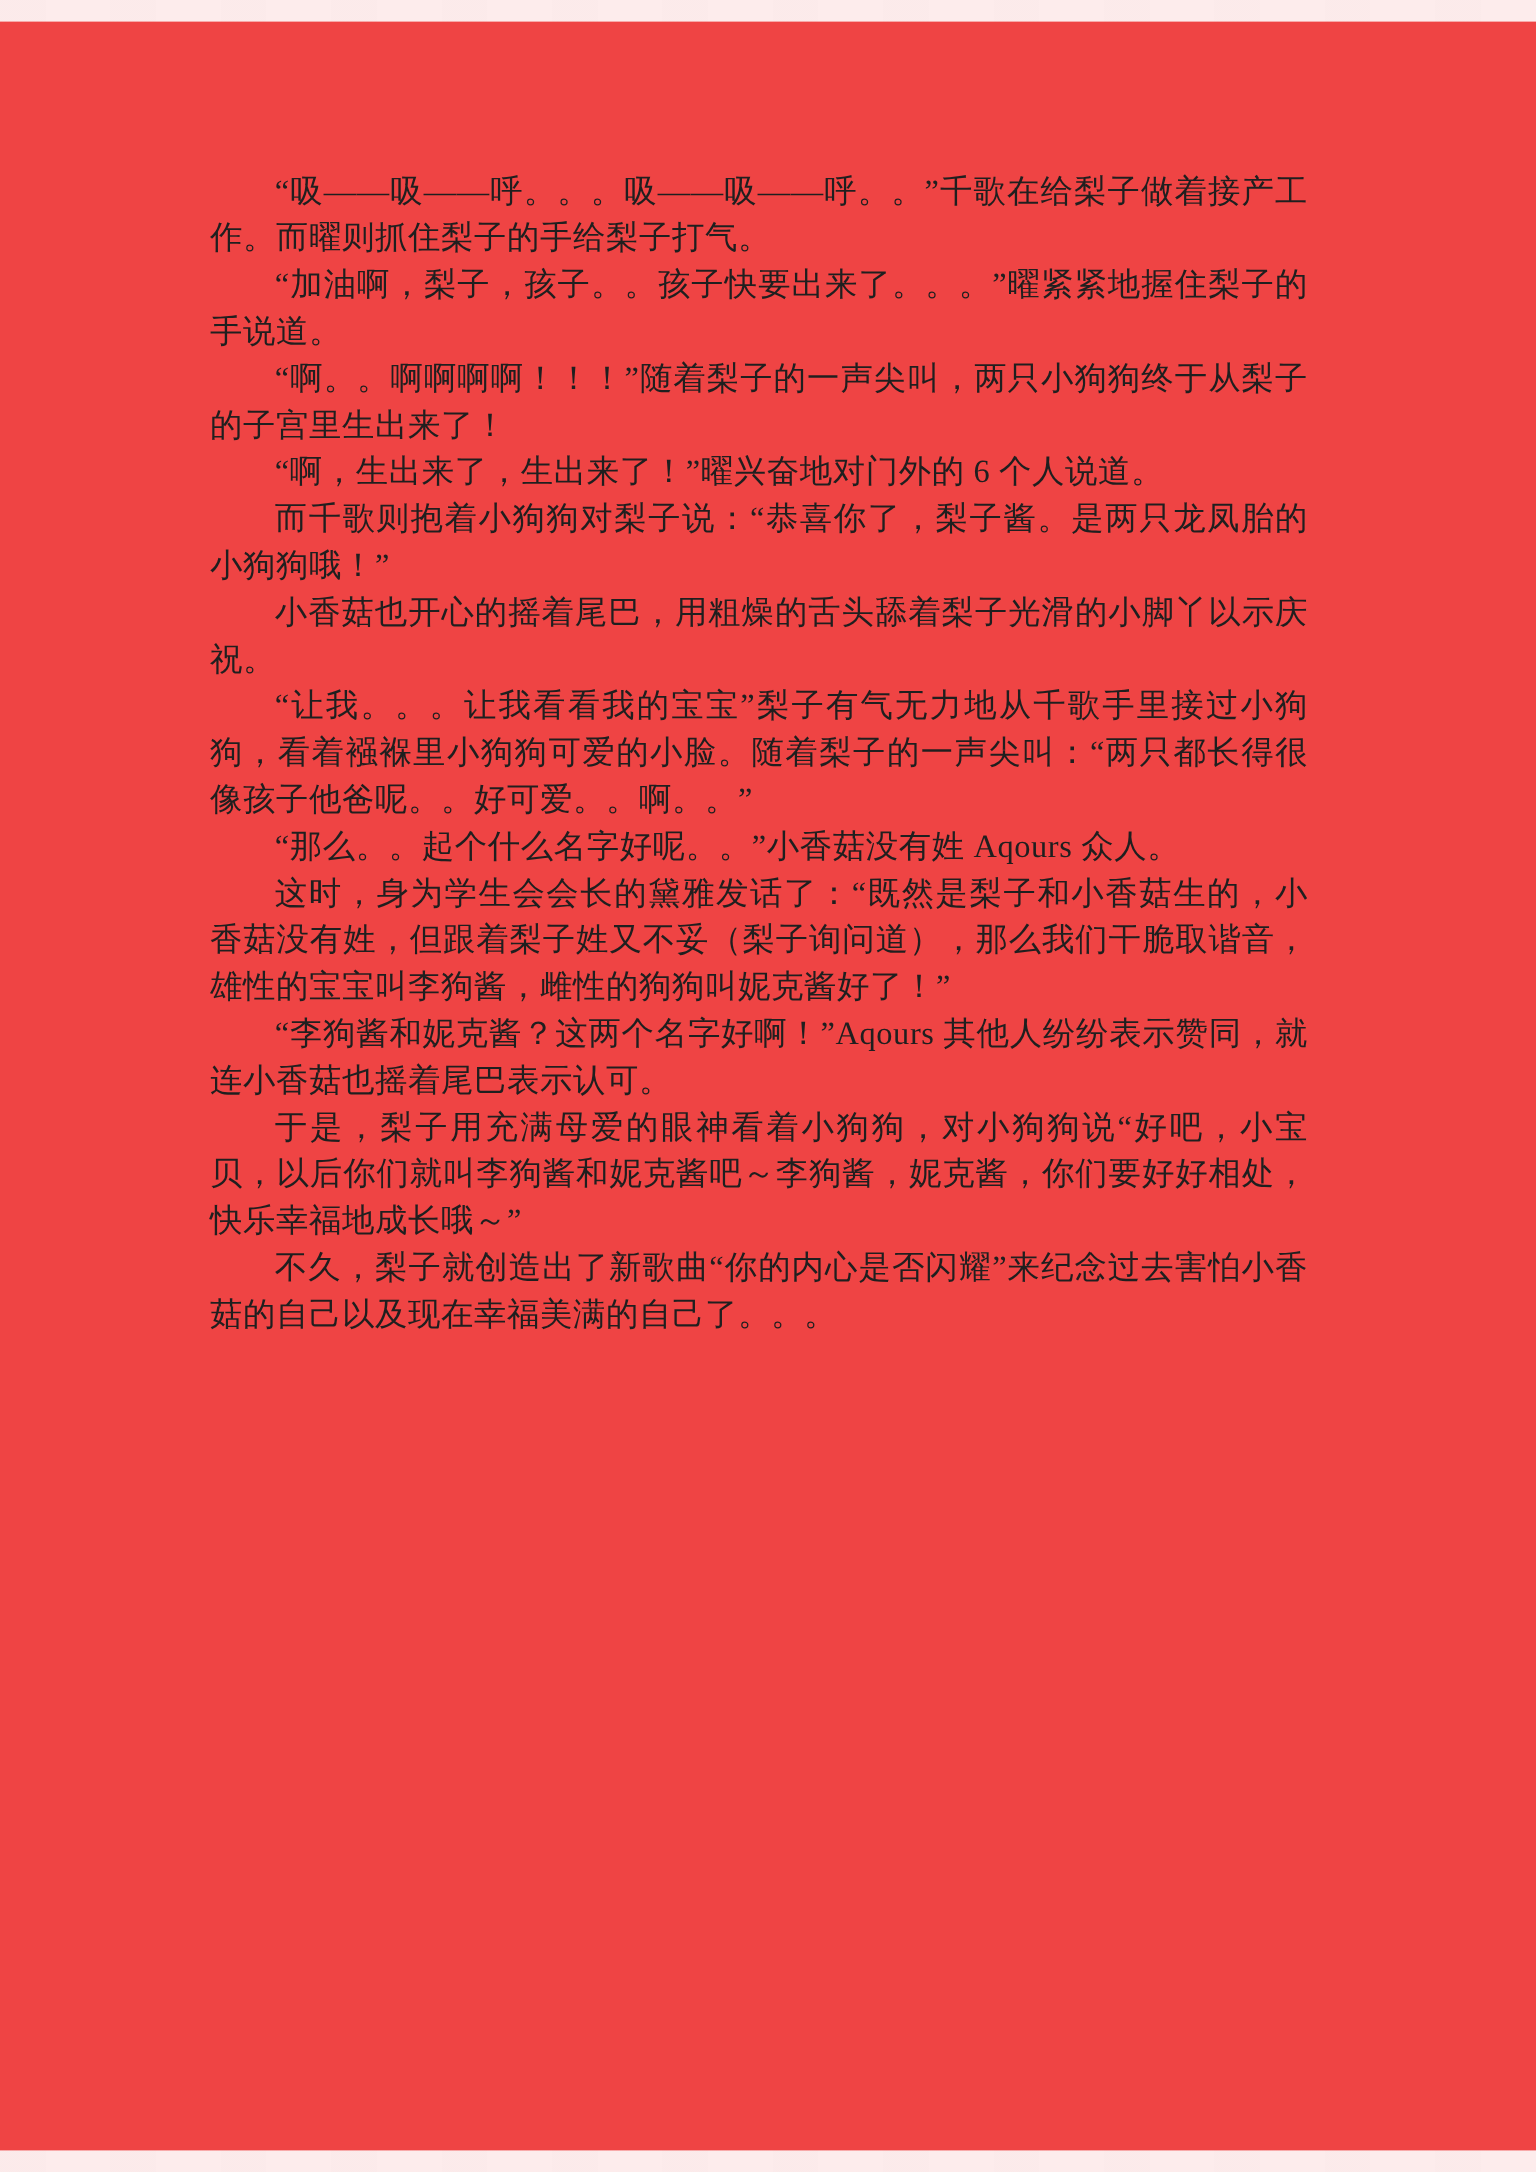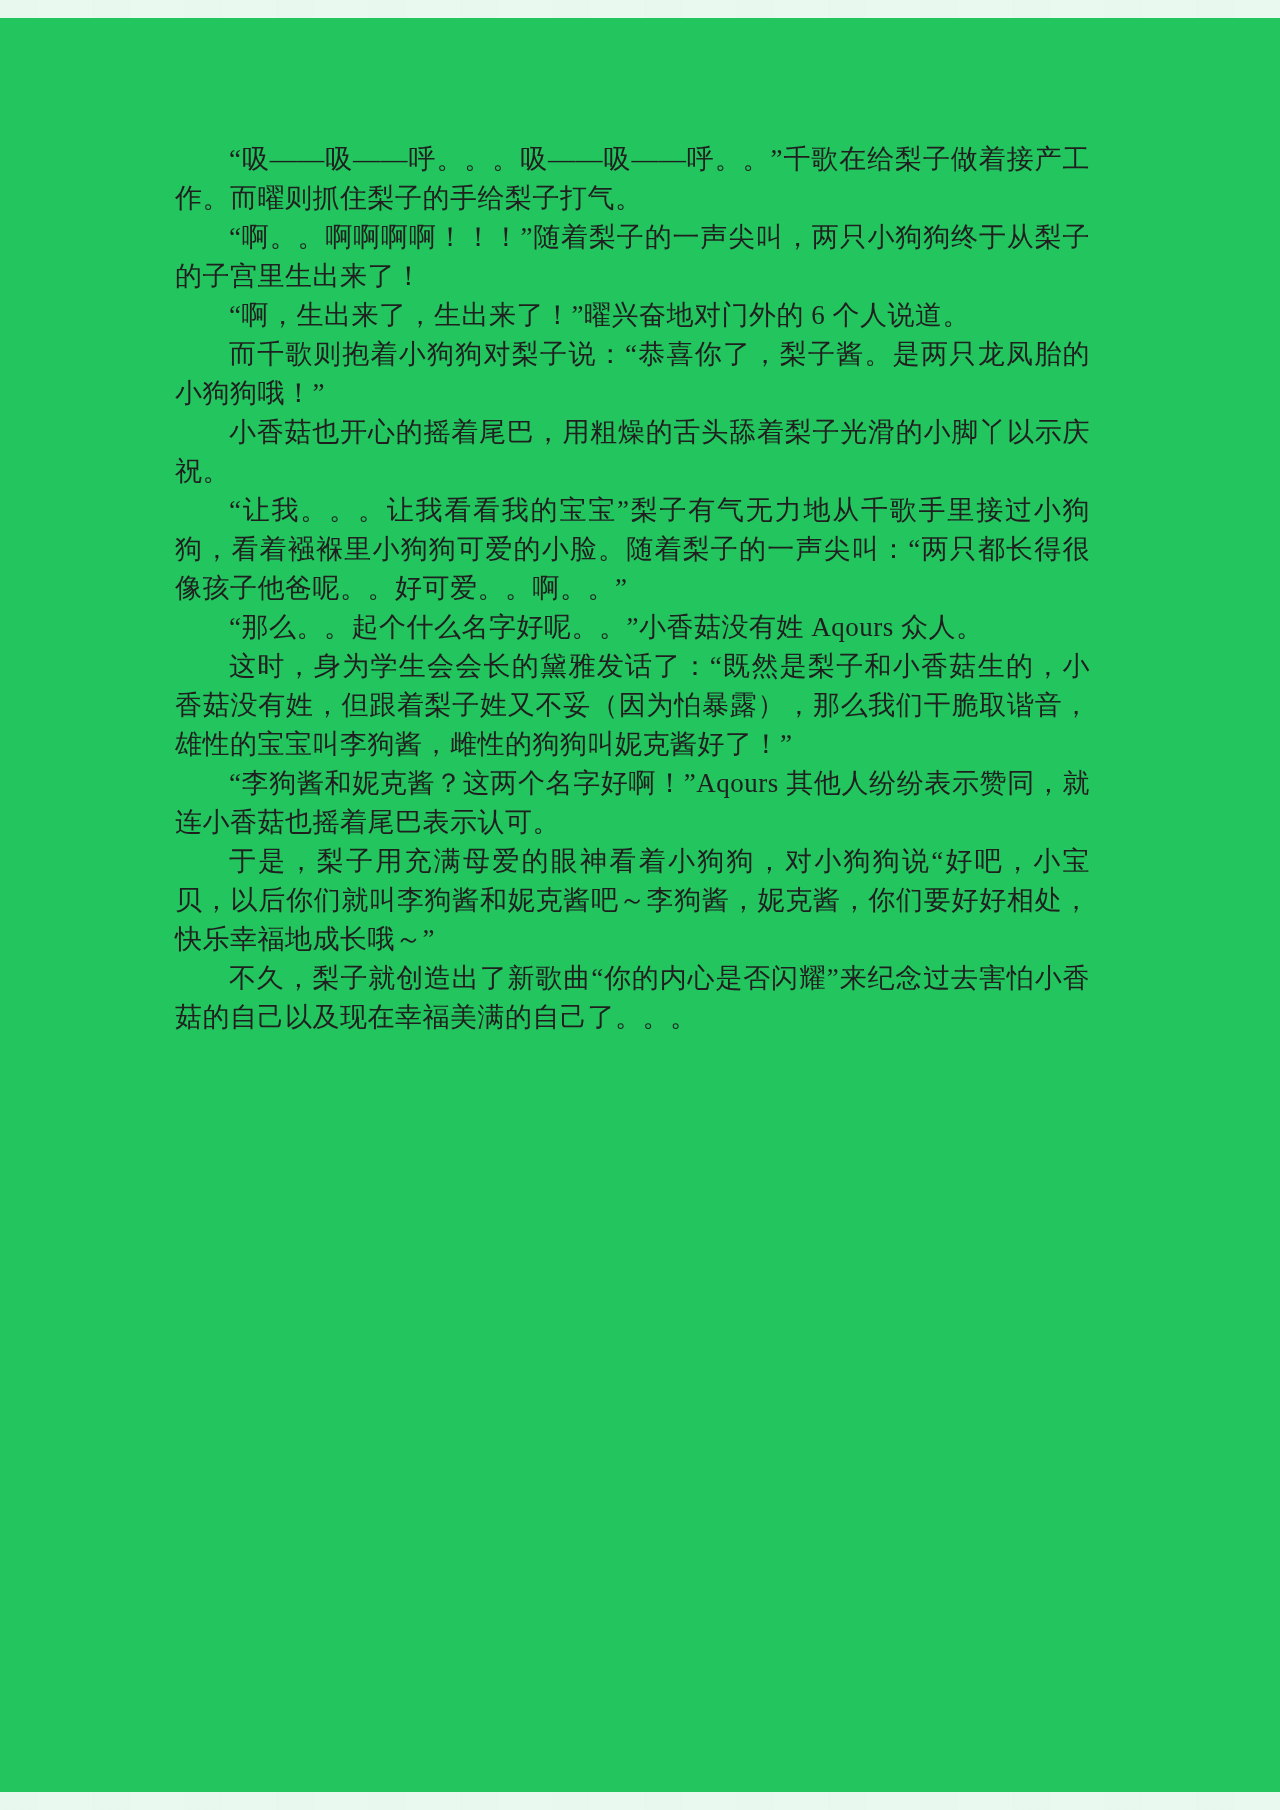--- a/index.html
+++ b/index.html
@@ -5,21 +5,21 @@
 <style>
   html, body {
     margin: 0;
     padding: 0;
     background: #ffffff;
   }
   .page {
     position: relative;
     width: 1280px;
     height: 1810px;
-    background: #22c55e;
+    background: #ef4444;
     overflow: hidden;
     font-family: "Liberation Serif", "DejaVu Serif", serif;
   }
   
   .scan-artifact {
     position: absolute;
     left: 0;
     width: 100%;
     height: 18px;
     background: repeating-linear-gradient(
@@ -54,27 +54,28 @@
 </style>
 </head>
 <body>
 
 <div class="page">
 
   <div class="scan-artifact top"></div>
 
   <div class="content">
     <p>“吸——吸——呼。。。吸——吸——呼。。”千歌在给梨子做着接产工作。而曜则抓住梨子的手给梨子打气。</p>
+    <p>“加油啊，梨子，孩子。。孩子快要出来了。。。”曜紧紧地握住梨子的手说道。</p>
     <p>“啊。。啊啊啊啊！！！”随着梨子的一声尖叫，两只小狗狗终于从梨子的子宫里生出来了！</p>
     <p>“啊，生出来了，生出来了！”曜兴奋地对门外的 6 个人说道。</p>
     <p>而千歌则抱着小狗狗对梨子说：“恭喜你了，梨子酱。是两只龙凤胎的小狗狗哦！”</p>
     <p>小香菇也开心的摇着尾巴，用粗燥的舌头舔着梨子光滑的小脚丫以示庆祝。</p>
     <p>“让我。。。让我看看我的宝宝”梨子有气无力地从千歌手里接过小狗狗，看着襁褓里小狗狗可爱的小脸。随着梨子的一声尖叫：“两只都长得很像孩子他爸呢。。好可爱。。啊。。”</p>
     <p>“那么。。起个什么名字好呢。。”小香菇没有姓 Aqours 众人。</p>
-    <p>这时，身为学生会会长的黛雅发话了：“既然是梨子和小香菇生的，小香菇没有姓，但跟着梨子姓又不妥（因为怕暴露），那么我们干脆取谐音，雄性的宝宝叫李狗酱，雌性的狗狗叫妮克酱好了！”</p>
+    <p>这时，身为学生会会长的黛雅发话了：“既然是梨子和小香菇生的，小香菇没有姓，但跟着梨子姓又不妥（梨子询问道），那么我们干脆取谐音，雄性的宝宝叫李狗酱，雌性的狗狗叫妮克酱好了！”</p>
     <p>“李狗酱和妮克酱？这两个名字好啊！”Aqours 其他人纷纷表示赞同，就连小香菇也摇着尾巴表示认可。</p>
     <p>于是，梨子用充满母爱的眼神看着小狗狗，对小狗狗说“好吧，小宝贝，以后你们就叫李狗酱和妮克酱吧～李狗酱，妮克酱，你们要好好相处，快乐幸福地成长哦～”</p>
     <p>不久，梨子就创造出了新歌曲“你的内心是否闪耀”来纪念过去害怕小香菇的自己以及现在幸福美满的自己了。。。</p>
   </div>
 
   <div class="scan-artifact bottom"></div>
 
 </div>
 
 </body></html>

